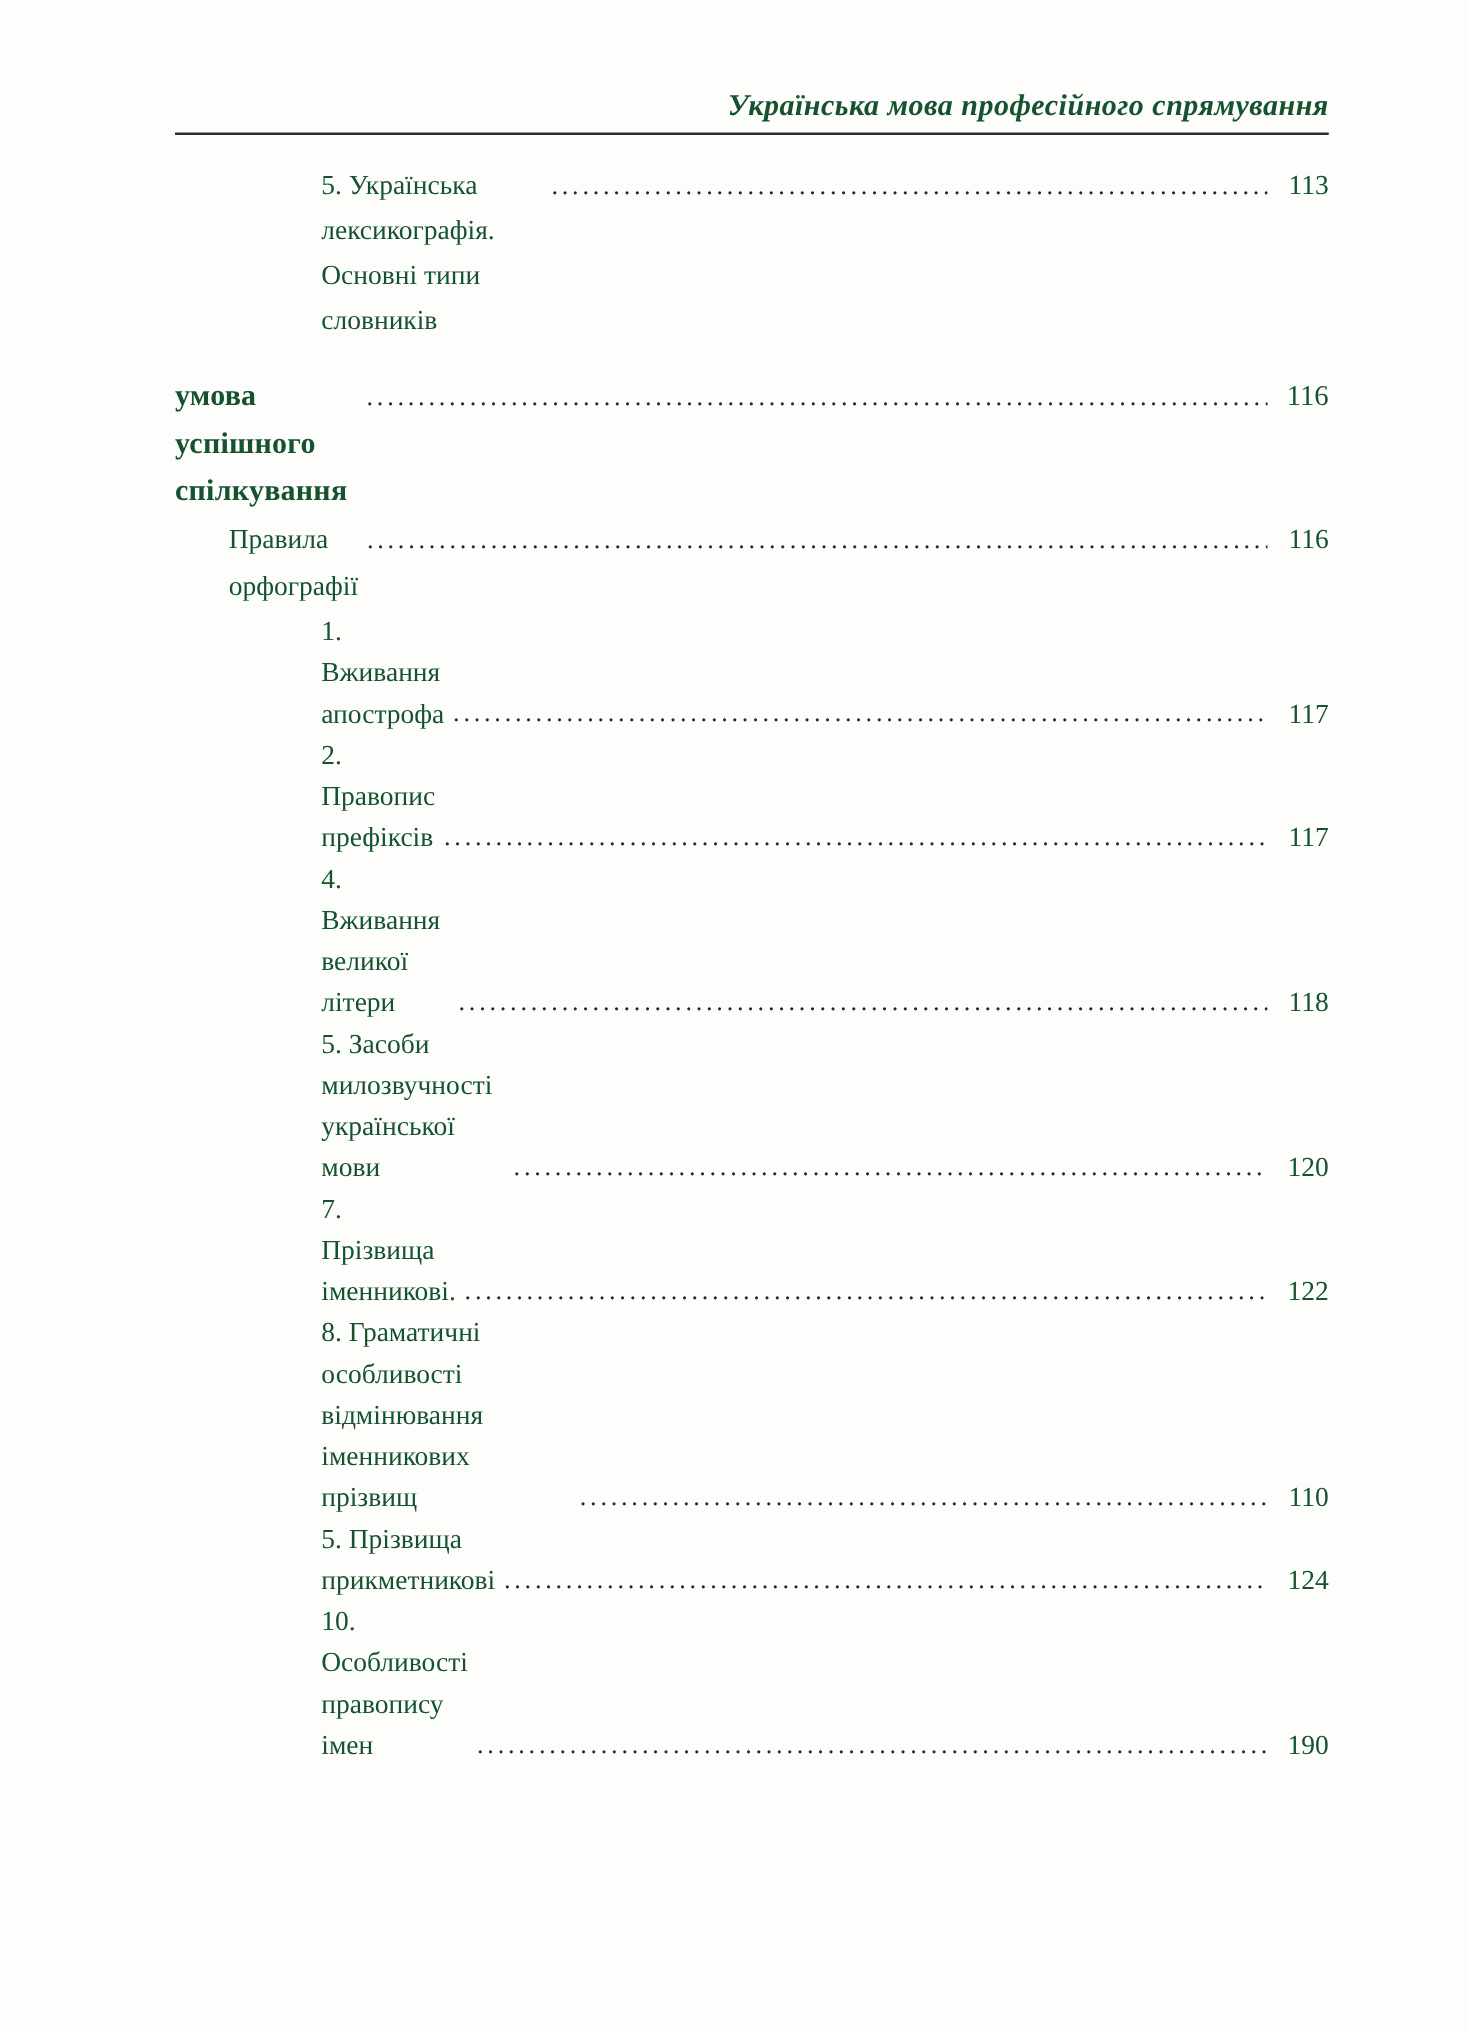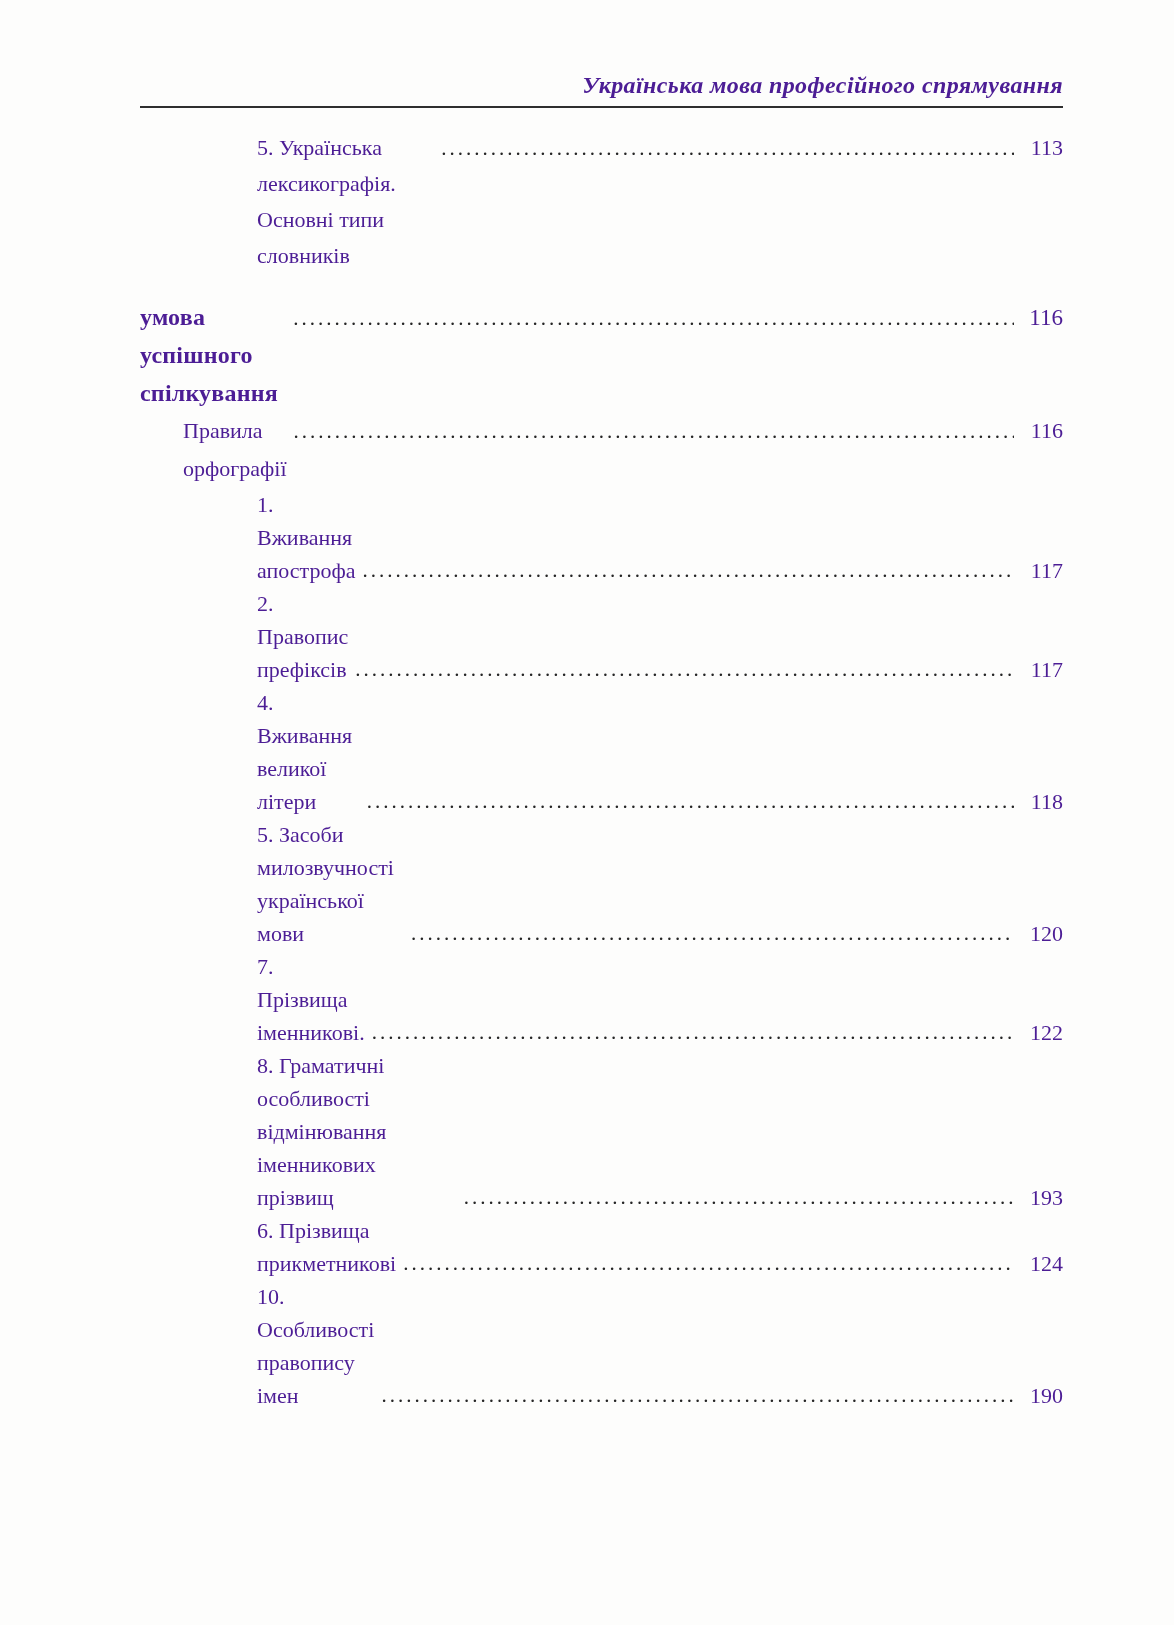--- a/index.html
+++ b/index.html
@@ -1,21 +1,21 @@
 <!DOCTYPE html>
 <html><head>
 <meta charset="utf-8">
 <style>
   html, body { margin: 0; padding: 0; background: #fdfdfc; }
   .page {
     width: 1174px; height: 1625px;
     box-sizing: border-box;
     padding: 70px 111px 0 140px;
     background: #fdfdfc;
-    color: #4c1d95;
+    color: #14532d;
     font-family: "Liberation Serif", serif;
     overflow: hidden;
     position: relative;
   }
   .running-head {
     text-align: right;
     font-size: 24px;
     line-height: 30px;
     font-weight: 700;
     font-style: italic;
@@ -115,24 +115,24 @@
           <span class="pg">120</span>
         </div>
         <div class="row lv2">
           <span class="txt"><span>7. Прізвища іменникові.</span></span>
           <span class="dots"></span>
           <span class="pg">122</span>
         </div>
         <div class="row lv2">
           <span class="txt"><span>8. Граматичні особливості відмінювання іменникових прізвищ</span></span>
           <span class="dots"></span>
-          <span class="pg">193</span>
+          <span class="pg">110</span>
         </div>
         <div class="row lv2">
-          <span class="txt"><span>6. Прізвища прикметникові</span></span>
+          <span class="txt"><span>5. Прізвища прикметникові</span></span>
           <span class="dots"></span>
           <span class="pg">124</span>
         </div>
         <div class="row lv2">
           <span class="txt"><span>10. Особливості правопису імен</span></span>
           <span class="dots"></span>
           <span class="pg">190</span>
         </div>
       </div>
     </div>

